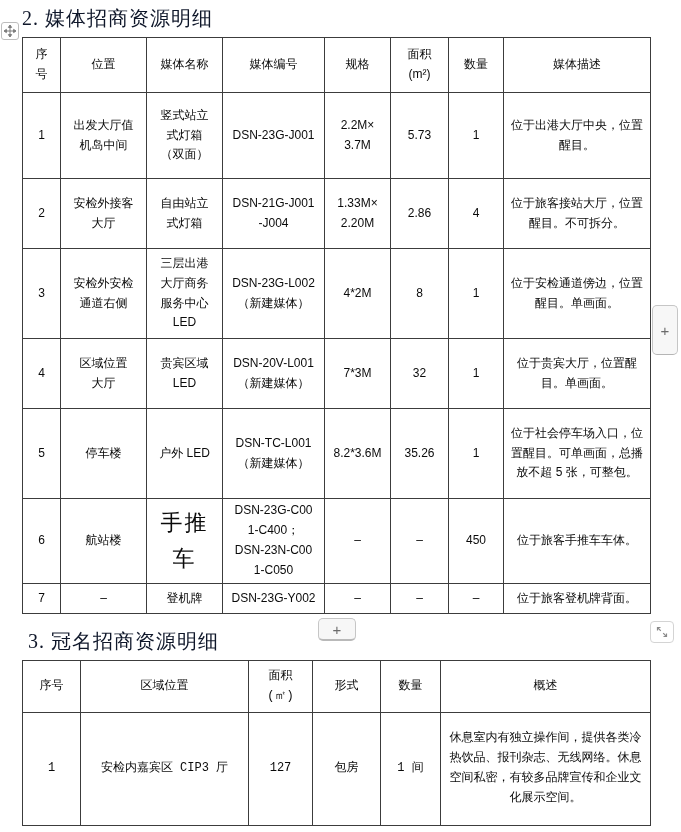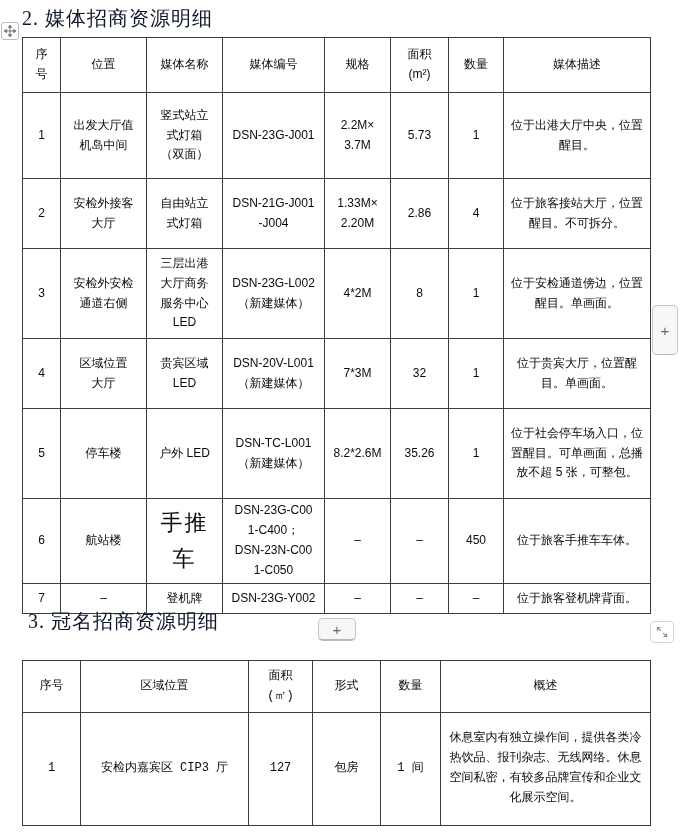--- a/index.html
+++ b/index.html
@@ -9,21 +9,21 @@
     font-family:"Liberation Sans","DejaVu Sans",sans-serif;
     color:#000;
   }
   .section-title {
     position:absolute; left:22px;
     font-family:"Liberation Serif","DejaVu Serif",serif;
     font-size:20px; font-weight:400; color:#0f172a; letter-spacing:1px;
     white-space:nowrap;
   }
   #title-media  { top:5px; }
-  #title-naming { top:608px; left:28px; }
+  #title-naming { top:628px; left:28px; }
 
   table.doc {
     position:absolute; left:22px; width:628px;
     border-collapse:collapse; table-layout:fixed;
     font-size:12px; color:#0a0a0a;
   }
   #media-table  { top:37px; }
   #naming-table { top:660px;font-family:Liberation Mono, monospace; }
   table.doc th, table.doc td {
     border:1px solid #3c3c3c;
@@ -171,21 +171,21 @@
       <td>32</td>
       <td>1</td>
       <td class="desc">位于贵宾大厅，位置醒目。单画面。</td>
     </tr>
     <tr class="r5">
       <td>5</td>
       <td>停车楼</td>
       <td>户外 LED</td>
       <td>DSN-TC-L001
 （新建媒体）</td>
-      <td>8.2*2.6M</td>
+      <td>8.2*3.6M</td>
       <td>35.26</td>
       <td>1</td>
       <td class="desc">位于社会停车场入口，位置醒目。可单画面，总播放不超 5 张，可整包。</td>
     </tr>
     <tr class="r6">
       <td>6</td>
       <td>航站楼</td>
       <td class="big-name">手推车</td>
       <td>DSN-23G-C00
 1-C400；

